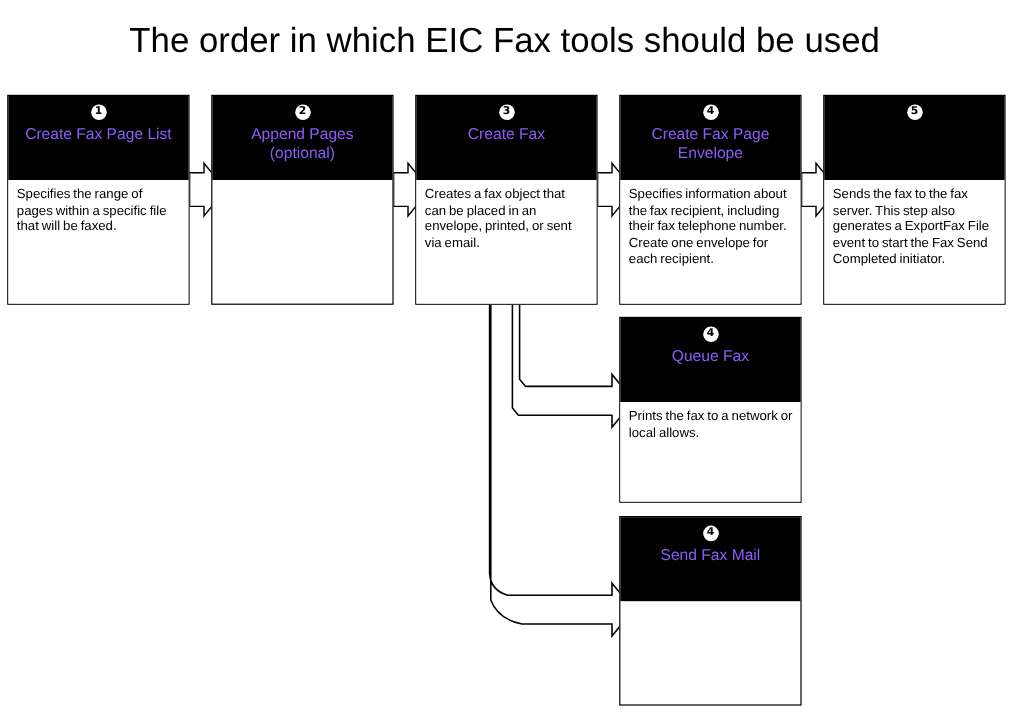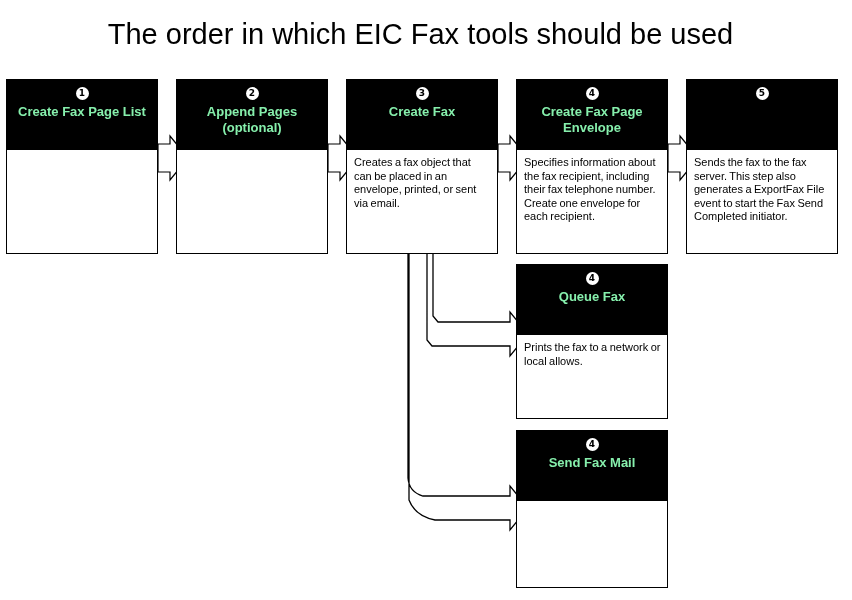--- a/index.html
+++ b/index.html
@@ -58,23 +58,22 @@
     font-size: 9px;
     line-height: 13px;
     text-align: center;
     font-weight: bold;
     font-family: "DejaVu Sans", sans-serif;
   }
 
   .node-title {
     font-size: 13px;
     line-height: 16px;
-    color: #86efac;
+    color: #8b5cf6;
     white-space: pre-line;
-    font-weight: bold;
   }
 
   .node-body {
     flex: 1 1 auto;
     box-sizing: border-box;
     padding: 6px 6px 4px 7px;
     font-size: 11px;
     line-height: 13.5px;
     color: #000000;
     background: #ffffff;
@@ -139,20 +138,21 @@
   <g>
     <path d="M408,254 L408,478 Q409,492 423,496 L510,496 L510,486 L528,508 L510,530 L510,520 L435,520 Q415,516 409,500 L409,254" fill="none" stroke="#000000" stroke-width="1.3" stroke-linejoin="miter"></path>
   </g>
 </svg>
 
 <div class="node" id="node-create-fax-page-list">
   <div class="node-header">
     <span class="node-badge">1</span>
     <div class="node-title">Create Fax Page List</div>
   </div>
+  <div class="node-body">Specifies the range of pages within a specific file that will be faxed.</div>
 </div>
 
 <div class="node" id="node-append-pages">
   <div class="node-header">
     <span class="node-badge">2</span>
     <div class="node-title">Append Pages
 (optional)</div>
   </div>
 </div>
 

